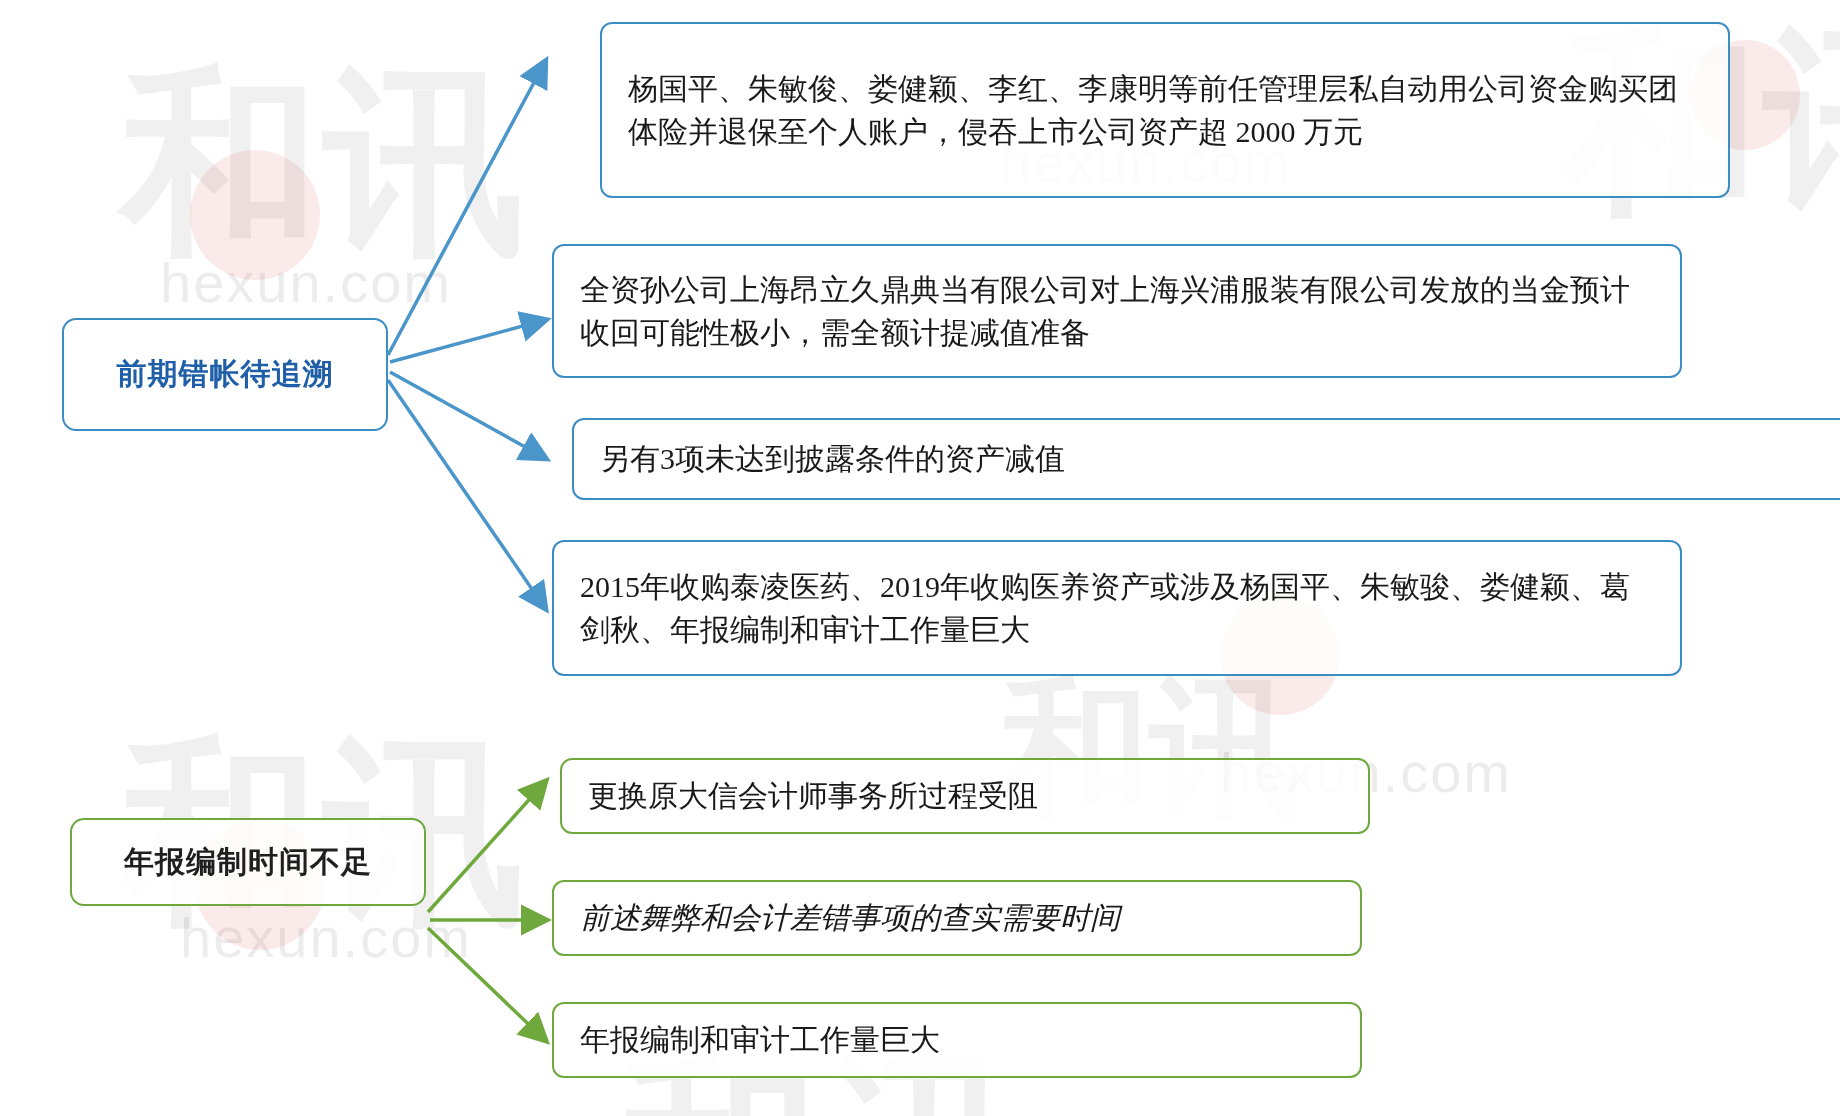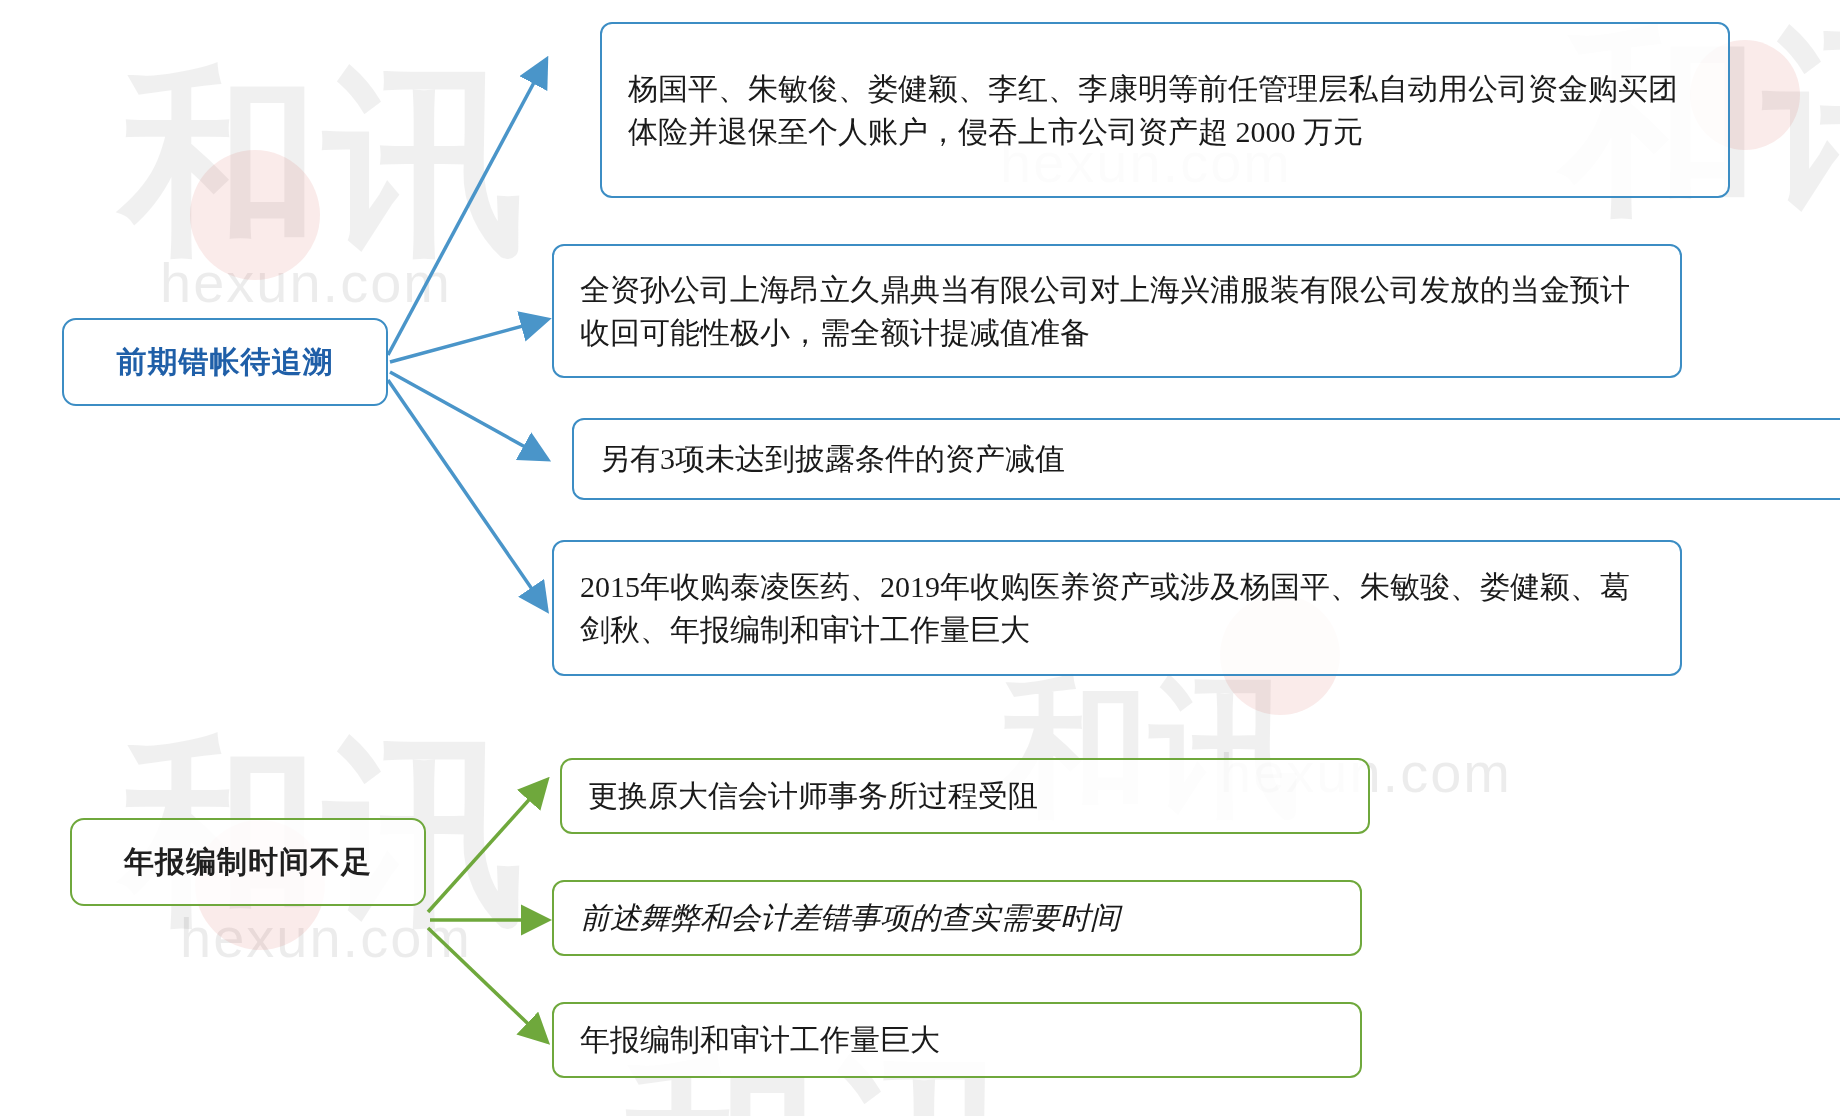--- a/index.html
+++ b/index.html
@@ -114,21 +114,21 @@
       <path d="M388,380 L545,608" marker-end="url(#arrow-blue)"></path>
     </g>
 
     <g stroke="#6fa83c" stroke-width="3.5" fill="none">
       <path d="M428,912 L545,782" marker-end="url(#arrow-green)"></path>
       <path d="M430,920 L545,920" marker-end="url(#arrow-green)"></path>
       <path d="M428,928 L545,1040" marker-end="url(#arrow-green)"></path>
     </g>
   </svg>
 
-  <div class="node root blue" style="left:62px; top:318px; width:326px; height:88px;">
+  <div class="node root blue" style="left:62px; top:318px; width:326px; height:113px;">
     <span>前期错帐待追溯</span>
   </div>
 
   <div class="node leaf blue" style="left:552px; top:22px; width:1130px; height:176px;margin-left:48px;">
     <span class="leaf-text">杨国平、朱敏俊、娄健颖、李红、李康明等前任管理层私自动用公司资金购买团体险并退保至个人账户，侵吞上市公司资产超 2000 万元</span>
   </div>
 
   <div class="node leaf blue" style="left:552px; top:244px; width:1130px; height:134px;">
     <span class="leaf-text">全资孙公司上海昂立久鼎典当有限公司对上海兴浦服装有限公司发放的当金预计收回可能性极小，需全额计提减值准备</span>
   </div>

